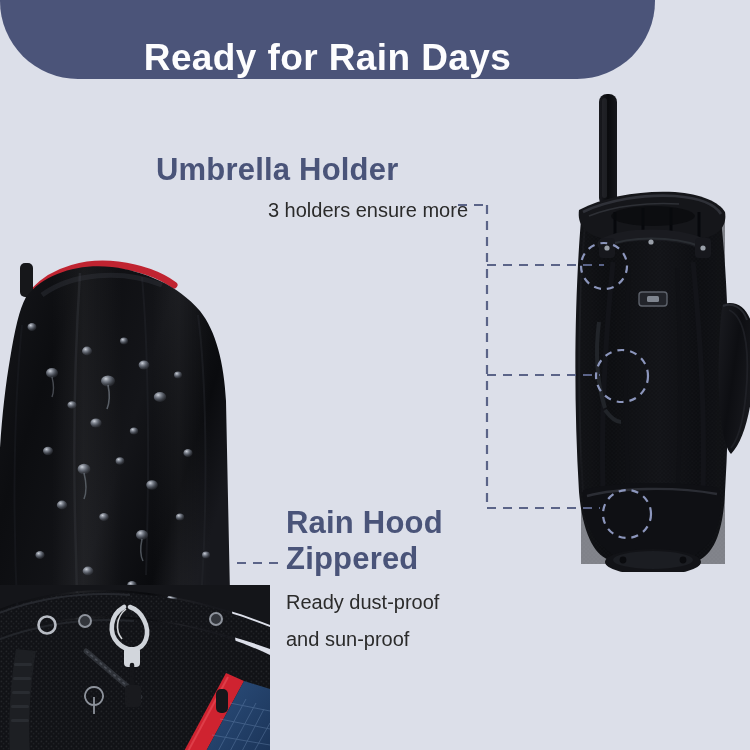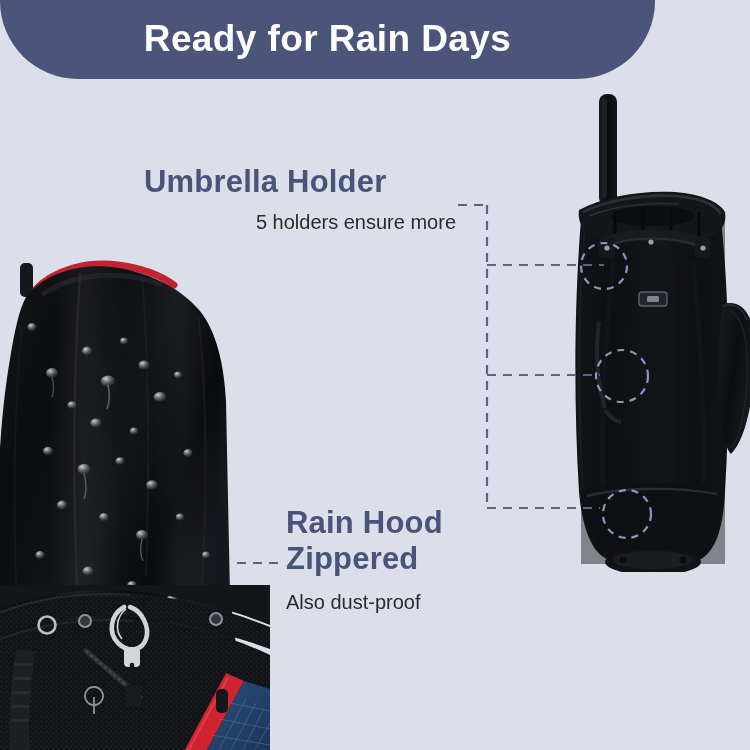--- a/index.html
+++ b/index.html
@@ -16,21 +16,21 @@
     overflow:hidden;
   }
 
   
   #header-banner {
     position:absolute;
     left:0; top:0; width:655px; height:79px;
     background:#4b5479;
     border-bottom-left-radius:78px;
     border-bottom-right-radius:78px;
-    display:flex; align-items:center; justify-content:center;
+    display:flex; align-items:flex-end; justify-content:center;
   }
   #header-title {
     color:#fdfdfe;
     font-size:37px;
     font-weight:bold;
     letter-spacing:0.4px;
     line-height:1;
     padding-bottom:3px;
     white-space:nowrap;
   }
@@ -45,21 +45,21 @@
     letter-spacing:0.2px;
     white-space:nowrap;
   }
   .callout-body {
     color:#2b2b2b;
     font-size:20px;
     line-height:1.33;
     white-space:nowrap;
   }
 
-  #callout-umbrella { left:144px; top:152px; text-align:right; width:312px;margin-top:12px; }
+  #callout-umbrella { left:156px; top:152px; text-align:right; width:312px; }
   #callout-umbrella .callout-heading { text-align:left; }
   #callout-umbrella .callout-body { margin-top:9px; }
 
   #callout-hood { left:286px; top:505px; text-align:left; }
   #callout-hood .callout-body { margin-top:11px; }
 
   
   #connector-svg {
     position:absolute; left:0; top:0;
     width:750px; height:750px;
@@ -338,22 +338,23 @@
       <circle cx="627" cy="514" r="24"></circle>
     </g>
   </svg>
 
   <div id="header-banner">
     <div id="header-title">Ready for Rain Days</div>
   </div>
 
   <div class="callout" id="callout-umbrella">
     <div class="callout-heading">Umbrella Holder</div>
-    <div class="callout-body">5 holders ensure more</div>
+    <div class="callout-body">3 holders ensure more</div>
   </div>
 
   <div class="callout" id="callout-hood">
     <div class="callout-heading">Rain Hood</div>
     <div class="callout-heading">Zippered</div>
-    <div class="callout-body">Also dust-proof</div>
+    <div class="callout-body">Ready dust-proof</div>
+    <div class="callout-body">and sun-proof</div>
   </div>
 
 </div>
 
 </body></html>

